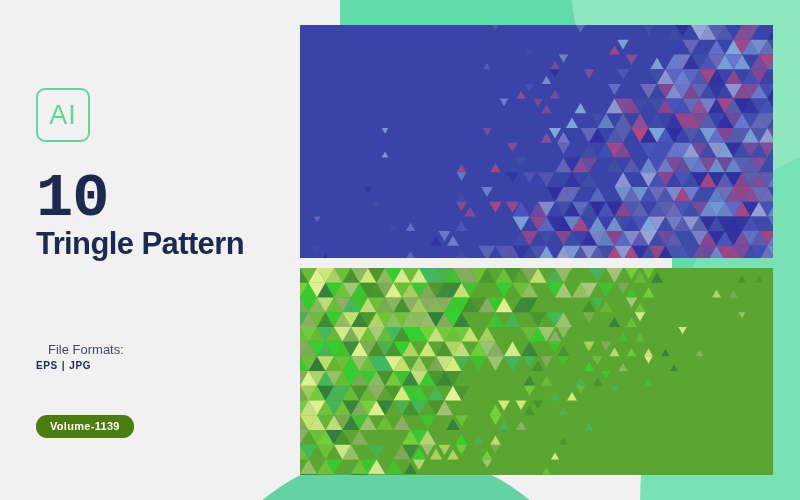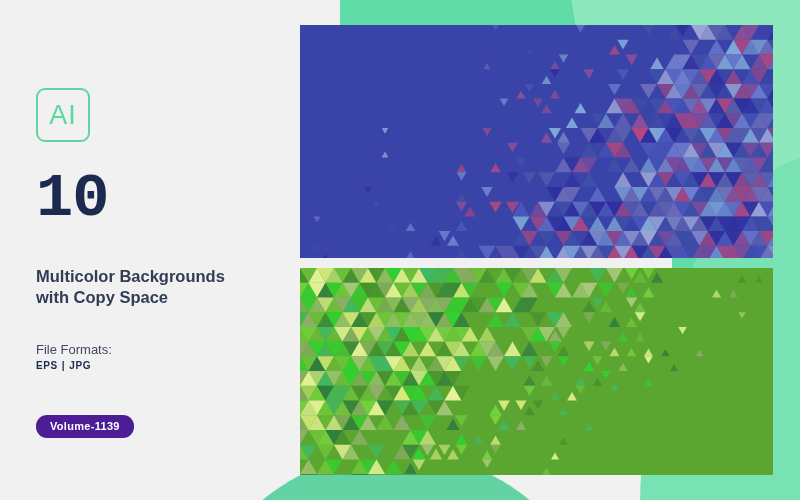--- a/index.html
+++ b/index.html
@@ -128,39 +128,39 @@
     left: 0;
     font-size: 16.5px;
     font-weight: bold;
     color: #303d55;
     line-height: 1.28;
     width: 250px;
   }
   .formats-label {
     position: absolute;
     top: 342px;
-    left: 0;
+    left: 12px;
     font-size: 13px;
     color: #3f4a5e;
   }
   .formats-value {
     position: absolute;
     top: 360px;
     left: 0;
     font-size: 10px;
     font-weight: bold;
     color: #1b2a4e;
     letter-spacing: 0.6px;
   }
   .formats-value .sep { font-weight: bold; margin: 0 4px; }
   .volume-badge {
     position: absolute;
     top: 415px;
     left: 0;
-    background: #4c1d95;
+    background: #4d7c0f;
     color: #ffffff;
     font-size: 11px;
     font-weight: bold;
     padding: 5px 14px 6px 14px;
     border-radius: 11px;
     letter-spacing: 0.3px;
   }
 
   
   .panel {
@@ -1003,25 +1003,22 @@
   <div class="deco white-notch"></div>
 
   <div class="text-col">
 
     <div class="ai-badge">
       <span>AI</span>
     </div>
 
     <div class="big-number">10</div>
 
-
-    <div class="subtitle">
-      <div>Multicolor Backgrounds</div>
-      <div>with Copy Space</div>
-    </div>
+    <div class="title-main">Tringle Pattern</div>
+
 
     <div class="formats-label">File Formats:</div>
     <div class="formats-value">
       <span>EPS</span><span class="sep">|</span><span>JPG</span>
     </div>
 
     <div class="volume-badge">Volume-1139</div>
   </div>
 
 </div>

